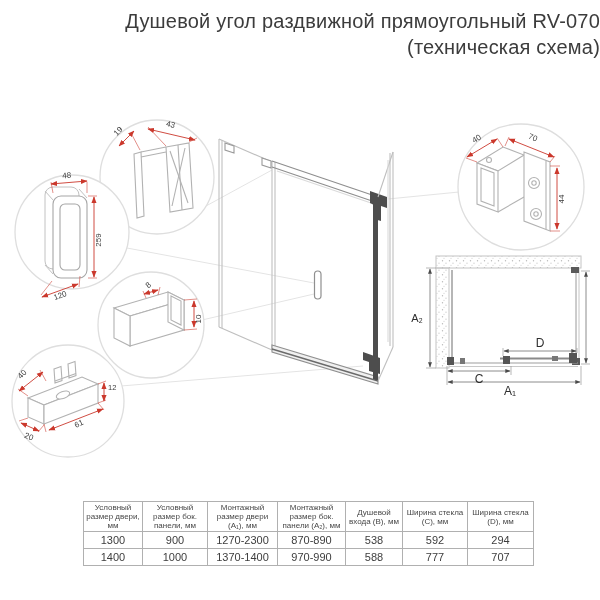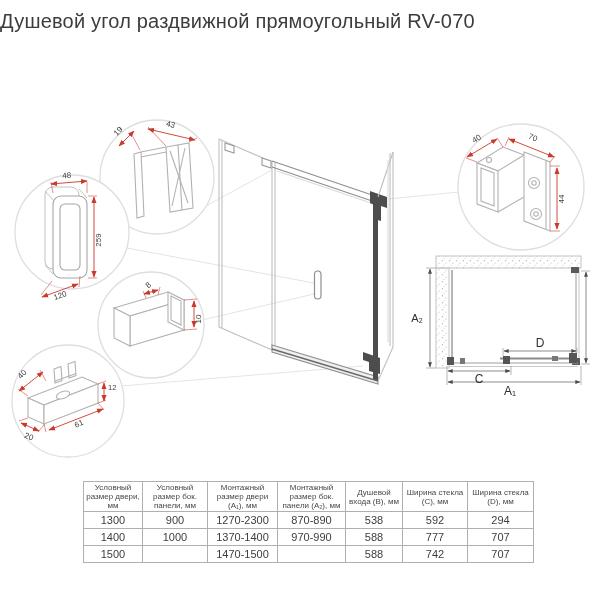--- a/index.html
+++ b/index.html
@@ -1,38 +1,39 @@
 <!DOCTYPE html>
 <html><head>
 <meta charset="utf-8">
 <style>
   html,body{margin:0;padding:0;background:#fff;}
   .page{position:relative;width:600px;height:600px;background:#fff;overflow:hidden;
         font-family:"Liberation Sans","DejaVu Sans",sans-serif;color:#3a3a3a;}
-  .title{position:absolute;top:8px;left:0;width:600px;text-align:left;
+  .title{position:absolute;top:8px;left:0;width:600px;text-align:right;
          font-size:20px;line-height:26px;color:#3c3c3c;letter-spacing:.2px;}
   svg text{font-family:"Liberation Sans","DejaVu Sans",sans-serif;fill:#3a3a3a;}
   .dt{font-size:8px;}
   .dt2{font-size:7.5px;}
   .pl{font-size:12px;fill:#2e2e2e;}
   .pls{font-size:11px;fill:#2e2e2e;}
-  .spec-table{position:absolute;left:83px;top:481px;width:450px;border-collapse:collapse;
+  .spec-table{position:absolute;left:83px;top:501px;width:450px;border-collapse:collapse;
               table-layout:fixed;font-size:11px;color:#3d3d3d;}
   .spec-table th,.spec-table td{border:1px solid #b0b0b0;text-align:center;vertical-align:middle;
               padding:0;overflow:hidden;}
   .spec-table th{height:27px;font-size:8px;line-height:9px;font-weight:normal;color:#474747;padding:1px 1px;}
   .spec-table td{height:16px;}
 </style>
 </head>
 <body>
 
 <div class="page">
 
   <div class="title">
     <div>Душевой угол раздвижной прямоугольный RV-070</div>
+    <div>(техническая схема)</div>
   </div>
 
   <svg width="600" height="600" viewBox="0 0 600 600" style="position:absolute;left:0;top:0;">
     <defs>
       <marker id="mr" viewBox="0 0 10 10" refX="9" refY="5" markerWidth="7.5" markerHeight="7.5" orient="auto-start-reverse">
         <path d="M0,1.2 L10,5 L0,8.8 z" fill="#cb382c"></path>
       </marker>
       <marker id="md" viewBox="0 0 10 10" refX="9" refY="5" markerWidth="6.5" markerHeight="6.5" orient="auto-start-reverse">
         <path d="M0,1.2 L10,5 L0,8.8 z" fill="#4a4a4a"></path>
       </marker>
@@ -296,25 +297,16 @@
       </tr>
       <tr>
         <td>1400</td>
         <td>1000</td>
         <td>1370-1400</td>
         <td>970-990</td>
         <td>588</td>
         <td>777</td>
         <td>707</td>
       </tr>
-      <tr>
-        <td>1500</td>
-        <td></td>
-        <td>1470-1500</td>
-        <td></td>
-        <td>588</td>
-        <td>742</td>
-        <td>707</td>
-      </tr>
     </tbody>
   </table>
 
 </div>
 
 </body></html>

